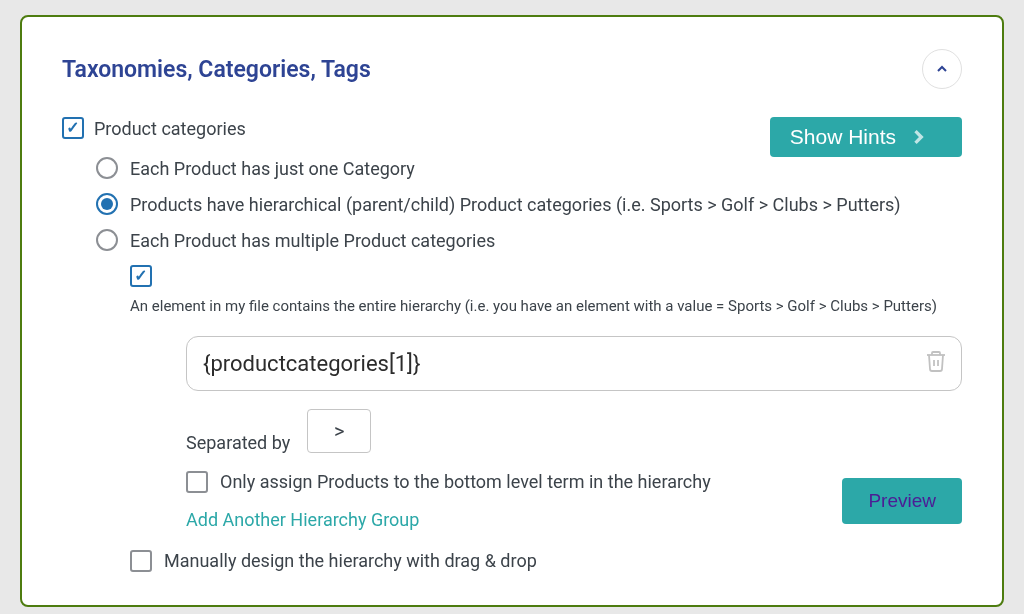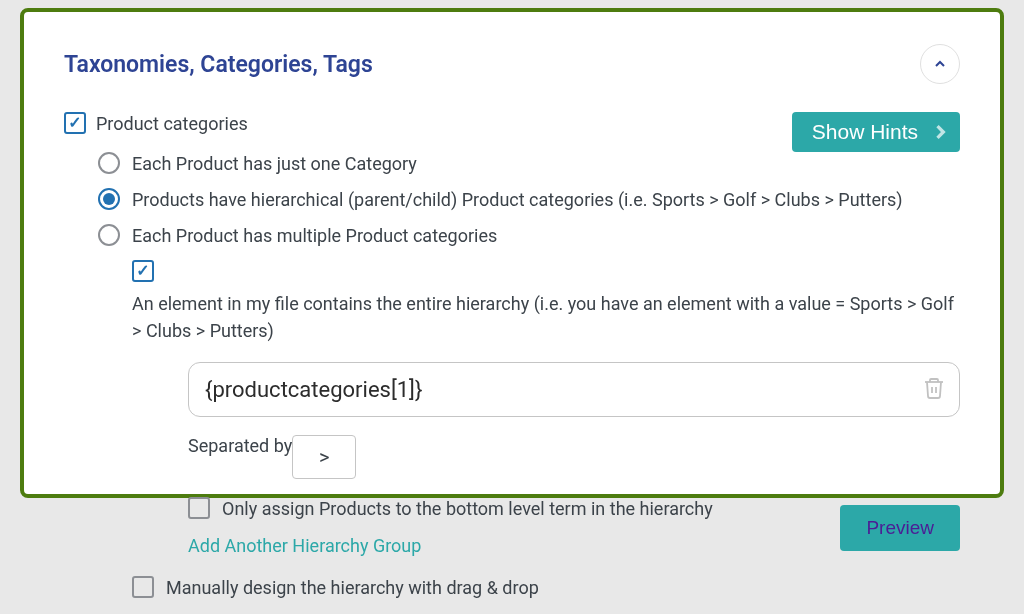--- a/index.html
+++ b/index.html
@@ -12,26 +12,26 @@
       font-family: -apple-system, BlinkMacSystemFont, "Segoe UI", Roboto, Helvetica, Arial, sans-serif;
       background: #e8e8e8;
       padding: 0;
       width: 1024px;
       height: 614px;
       overflow: hidden;
     }
 
     .panel {
       background: #fff;
-      border: 4px solid #4d7c0f;
+      border: 2px solid #4d7c0f;
       border-radius: 8px;
       padding: 32px 40px 8px 40px;
-      margin: 8px 20px;
+      margin: 15px 20px;
       position: relative;
-      height: 490px;
+      height: 592px;
     }
 
     .panel-header {
       display: flex;
       justify-content: space-between;
       align-items: center;
       margin-bottom: 28px;
     }
 
     .panel-title {
@@ -96,21 +96,21 @@
 
     .checkbox-label {
       font-size: 18px;
       color: #3c434a;
     }
 
     .show-hints-btn {
       background: #2ca8a8;
       color: #fff;
       border: none;
-      padding: 8px 10px 8px 20px;
+      padding: 8px 34px 8px 20px;
       font-size: 21px;
       border-radius: 4px;
       display: flex;
       align-items: center;
       gap: 12px;
       cursor: pointer;
     }
 
     .show-hints-btn svg {
       width: 20px;
@@ -161,21 +161,21 @@
     .hierarchy-section {
       margin-left: 68px;
       margin-top: 4px;
     }
 
     .sub-checkbox {
       margin-bottom: 8px;
     }
 
     .sub-desc {
-      font-size: 18px;
+      font-size: 15px;
       color: #3c434a;
       line-height: 1.5;
       margin-bottom: 18px;
     }
 
     .field-section {
       margin-left: 56px;
     }
 
     .field-input-wrap {
@@ -202,22 +202,22 @@
       opacity: 0.4;
     }
 
     .trash-icon svg {
       width: 24px;
       height: 24px;
     }
 
     .separator-row {
       display: flex;
-      align-items: flex-start;
-      gap: 0;
+      align-items: flex-end;
+      gap: 17px;
       margin-bottom: 18px;
     }
 
     .separator-label {
       font-size: 18px;
       color: #3c434a;
     }
 
     .separator-input {
       width: 64px;

